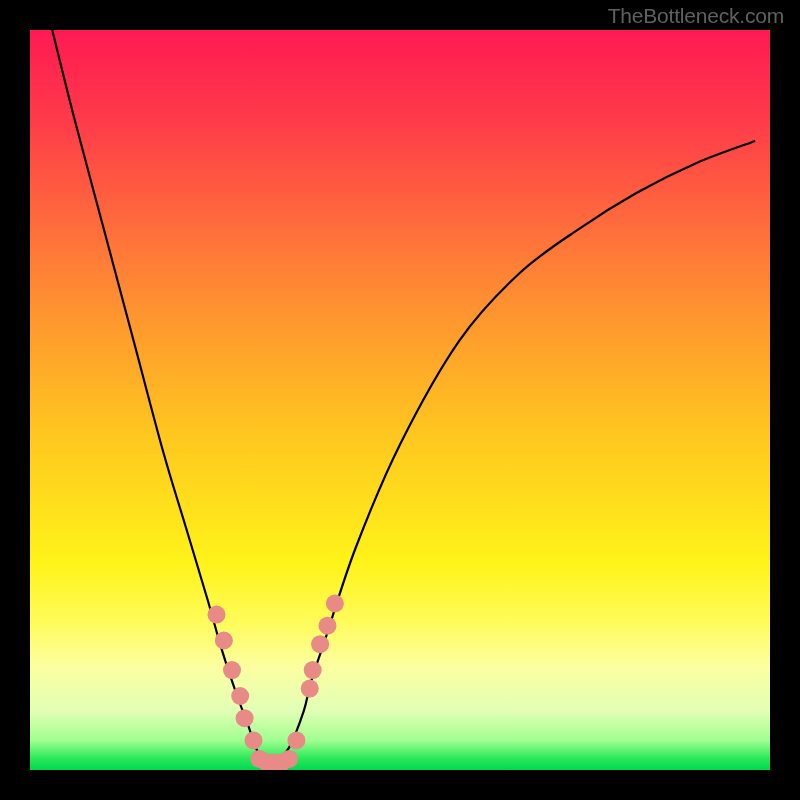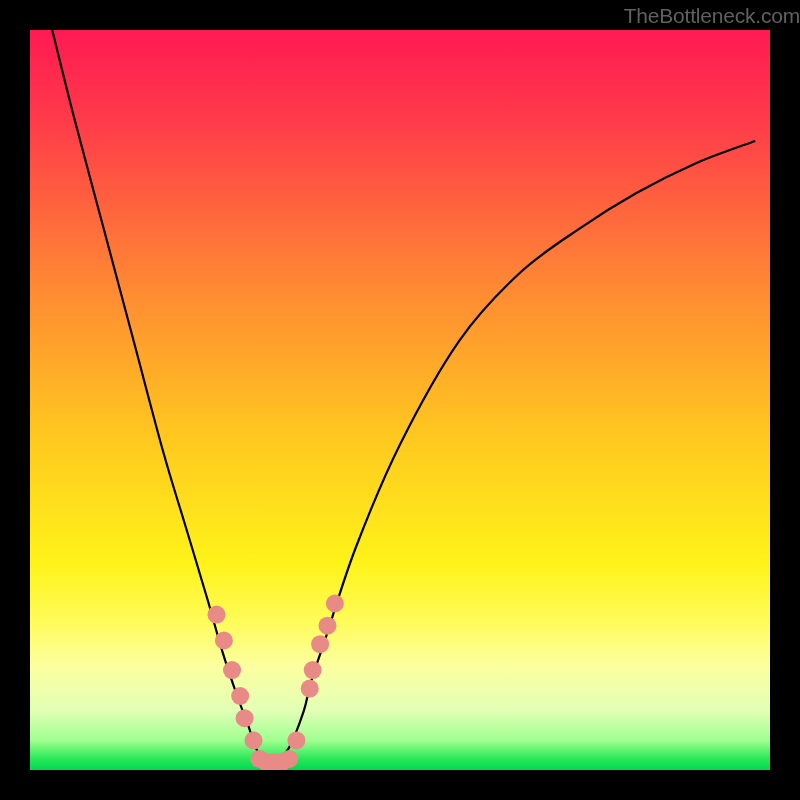--- a/index.html
+++ b/index.html
@@ -19,21 +19,21 @@
   .plot-area {
     position: absolute;
     left: 30px;
     top: 30px;
     width: 740px;
     height: 740px;
   }
   .watermark {
     position: absolute;
     top: 4px;
-    right: 0;
+    right: 16px;
     font-family: Arial, Helvetica, sans-serif;
     font-size: 21px;
     color: #606060;
     font-weight: 500;
     letter-spacing: -0.2px;
   }
   svg {
     display: block;
   }
 </style>

